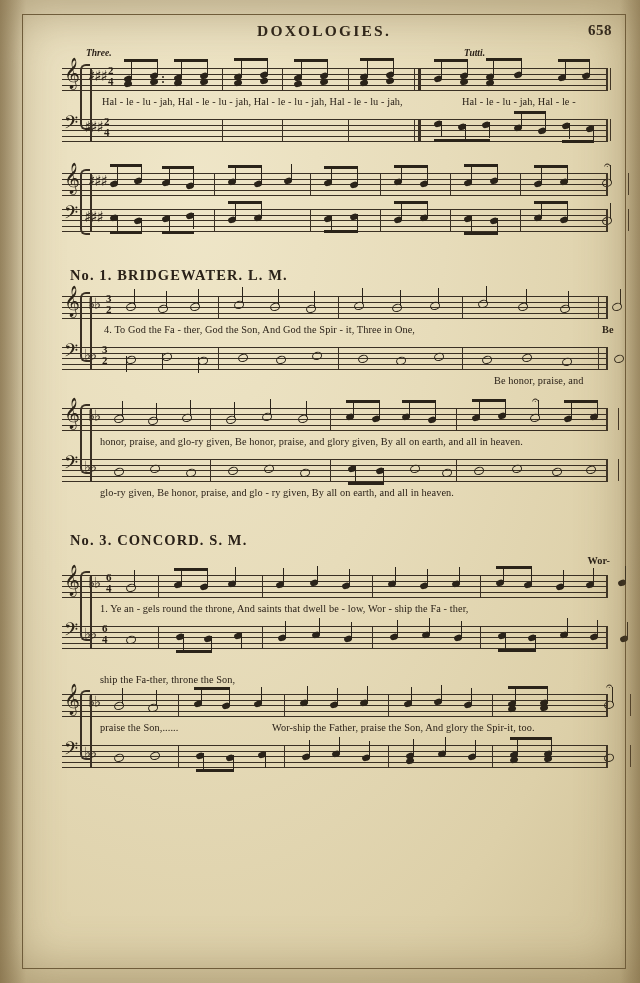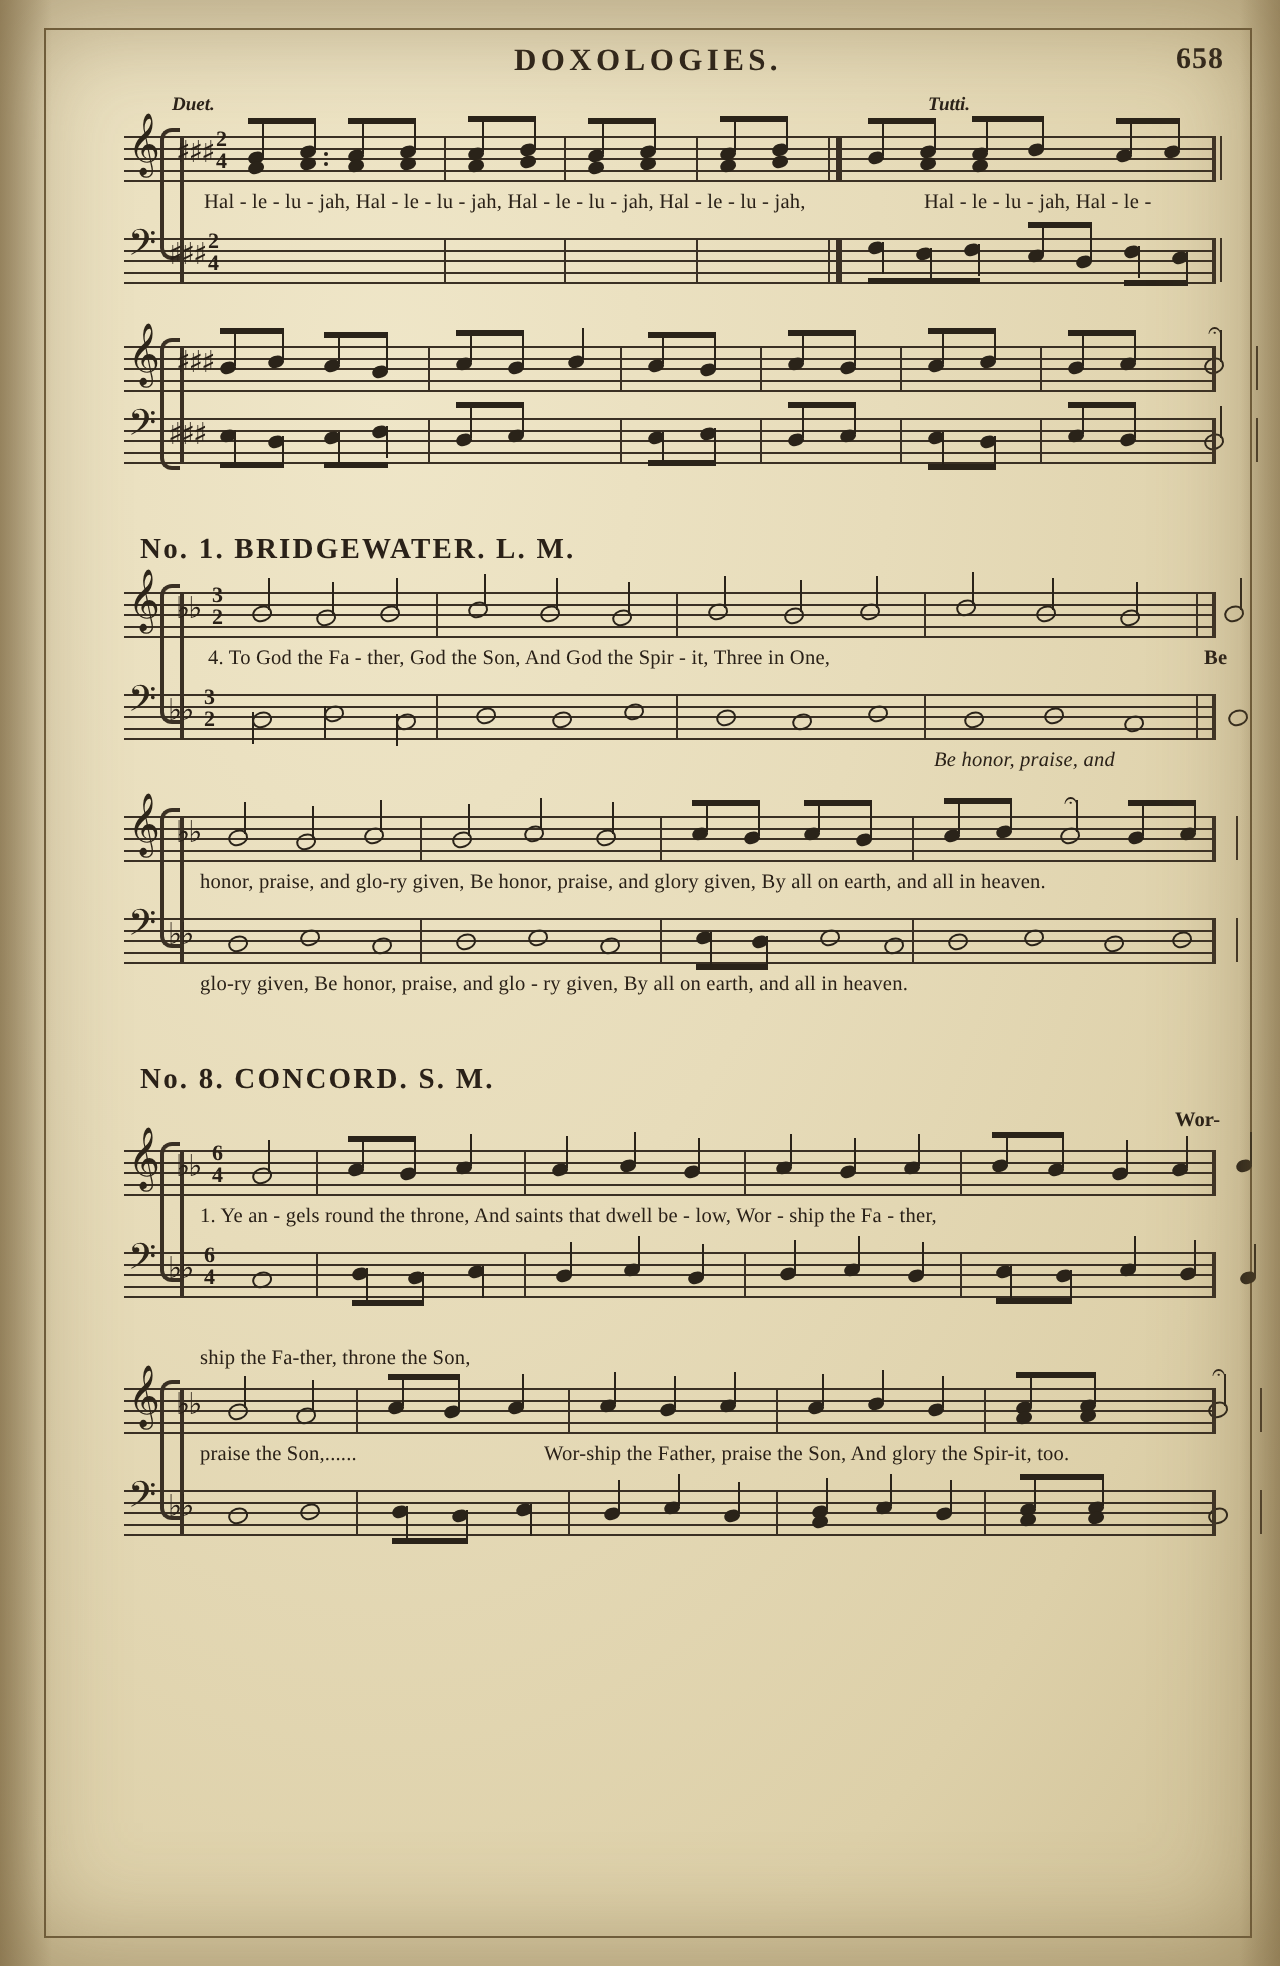--- a/index.html
+++ b/index.html
@@ -245,21 +245,21 @@
 
   <div class="content">
 
     <div class="page-header">
       <div class="header-title">DOXOLOGIES.</div>
       <div class="page-number">658</div>
     </div>
 
     <div class="system">
       <div style="position:relative;height:14px;">
-        <div class="marker" style="left:52px;top:0;">Duet.</div>
+        <div class="marker" style="left:52px;top:0;">Three.</div>
         <div class="marker" style="left:430px;top:0;">Tutti.</div>
       </div>
 
       <div class="staff">
         <div class="brace" style="top:2px;height:62px;"></div>
         <div class="leftbar" style="top:6px;height:58px;"></div>
         <div class="lines">
           <i></i>
             <i></i>
             <i></i>
@@ -595,21 +595,21 @@
         <div class="barline" style="left:400px;"></div>
         <div class="nh open" style="left:420px;top:15px;"></div>
         <div class="nh open" style="left:460px;top:13px;"></div>
         <div class="nh open" style="left:500px;top:17px;"></div>
         <div class="barline" style="left:536px;"></div>
         <div class="nh open" style="left:552px;top:14px;"></div>
         <div class="barline thick" style="right:0;"></div>
       </div>
 
       <div class="lyrics" style="margin-left:28px;">
-        <span style="left:405px;font-style:italic;">Be  honor, praise, and</span>
+        <span style="left:432px;">Be  honor, praise, and</span>
       </div>
     </div>
 
     <div class="spacer-sm"></div>
 
     <div class="system">
       <div class="staff">
         <div class="brace" style="top:2px;height:66px;"></div>
         <div class="leftbar" style="top:6px;height:62px;"></div>
         <div class="lines">
@@ -702,21 +702,21 @@
         <div class="barline thick" style="right:0;"></div>
       </div>
 
       <div class="lyrics" style="margin-left:28px;">
         <span style="left:38px;">glo-ry given, Be  honor, praise, and glo - ry given, By  all        on earth,      and all  in  heaven.</span>
       </div>
     </div>
 
     <div class="spacer-lg"></div>
 
-    <div class="tune-title">No. 8. CONCORD.  S. M.</div>
+    <div class="tune-title">No. 3. CONCORD.  S. M.</div>
 
     <div style="position:relative;height:14px;">
       <div class="cue-right" style="top:0;">Wor-</div>
     </div>
 
     <div class="system">
       <div class="staff">
         <div class="brace" style="top:2px;height:66px;"></div>
         <div class="leftbar" style="top:6px;height:62px;"></div>
         <div class="lines">

